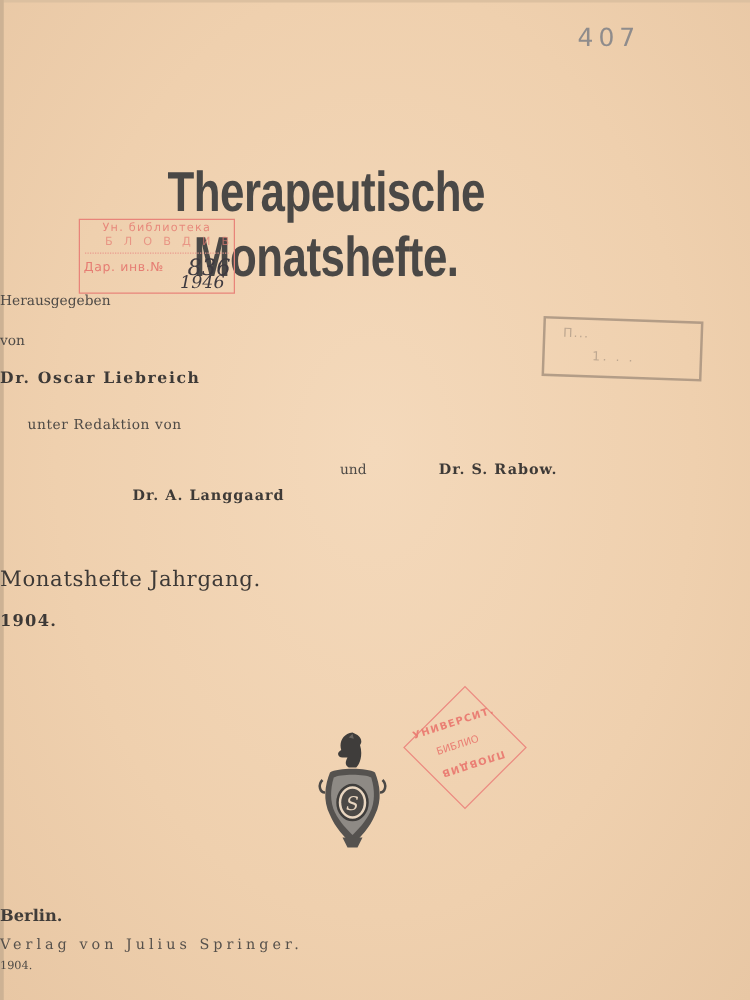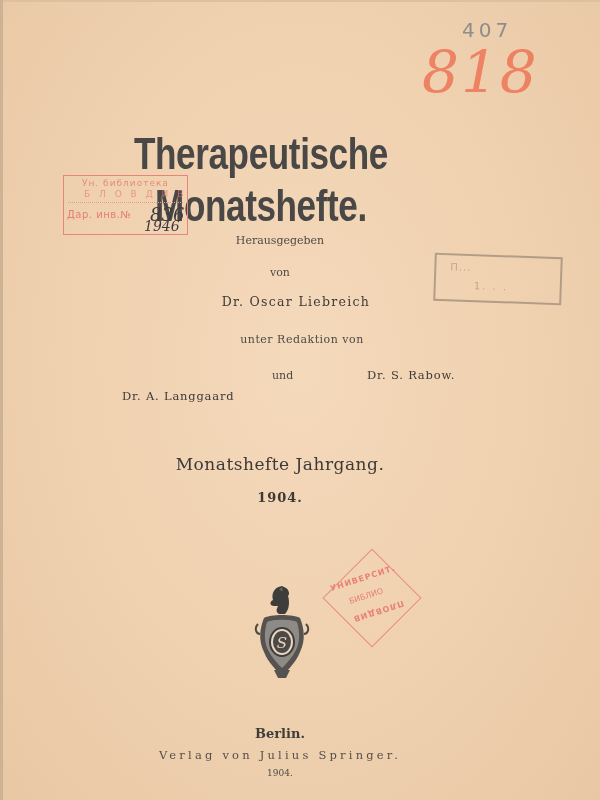--- a/index.html
+++ b/index.html
@@ -16,23 +16,23 @@
       overflow: hidden;
     }
     .abs { position: absolute; }
     .title {
       left: 0; width: 600px; top: 128px; text-align: center;
       font-family: "Liberation Sans", sans-serif; font-weight: bold;
       font-size: 45px; color: #4a4846; letter-spacing: -0.5px;
       transform: scaleX(0.78); transform-origin: 268px 0;
       left: 0; margin-left: -32px;
     }
-    .center-line { left: 0; width: 560px; text-align: center; color: #4e4a46; }
+    .center-line { left: 0; width: 560px; text-align: left; color: #4e4a46; }
     .small { font-size: 11px; }
-    .bold-name { font-weight: normal; font-size: 12.5px; letter-spacing: 1.3px; color: #3e3a37; padding-left: 16px; }
+    .bold-name { font-weight: bold; font-size: 12.5px; letter-spacing: 1.3px; color: #3e3a37; }
     .jahrgang { font-size: 17px; letter-spacing: 0.5px; color: #3d3936; }
     .year { font-weight: bold; font-size: 13px; letter-spacing: 1px; color: #3d3936; }
     .publisher { font-size: 11.5px; letter-spacing: 3.2px; color: #55504b; }
     .berlin { font-weight: bold; font-size: 13px; color: #403c39; }
     .pubyear { font-size: 9px; color: #4e4a46; }
 
     .red-stamp {
       left: 63px; top: 175px; width: 123px; height: 58px;
       border: 1.5px solid #e8847a; color: #e67d73;
       font-family: "DejaVu Sans", sans-serif; font-size: 9px; text-align: right;
@@ -74,21 +74,20 @@
     .diamond-text .d3 { position: absolute; left: 26px; top: 48px; letter-spacing: 1px; transform: rotate(180deg); }
 
     .emblem { left: 252px; top: 584px; width: 60px; height: 96px; }
   </style>
 </head>
 <body>
 
 <div class="page">
 
   <div class="abs pencil-num">407</div>
-  <div class="abs redpencil">818</div>
 
   <div class="abs title">Therapeutische Monatshefte.</div>
 
   <div class="abs red-stamp">
     <span class="l1">Ун. библиотека</span>
     <span class="l2">Б Л О В Д И В</span>
     <span class="rule"></span>
     <span class="l3">Дар. инв.№</span>
     <span class="h1">836</span>
     <span class="h2">1946</span>

